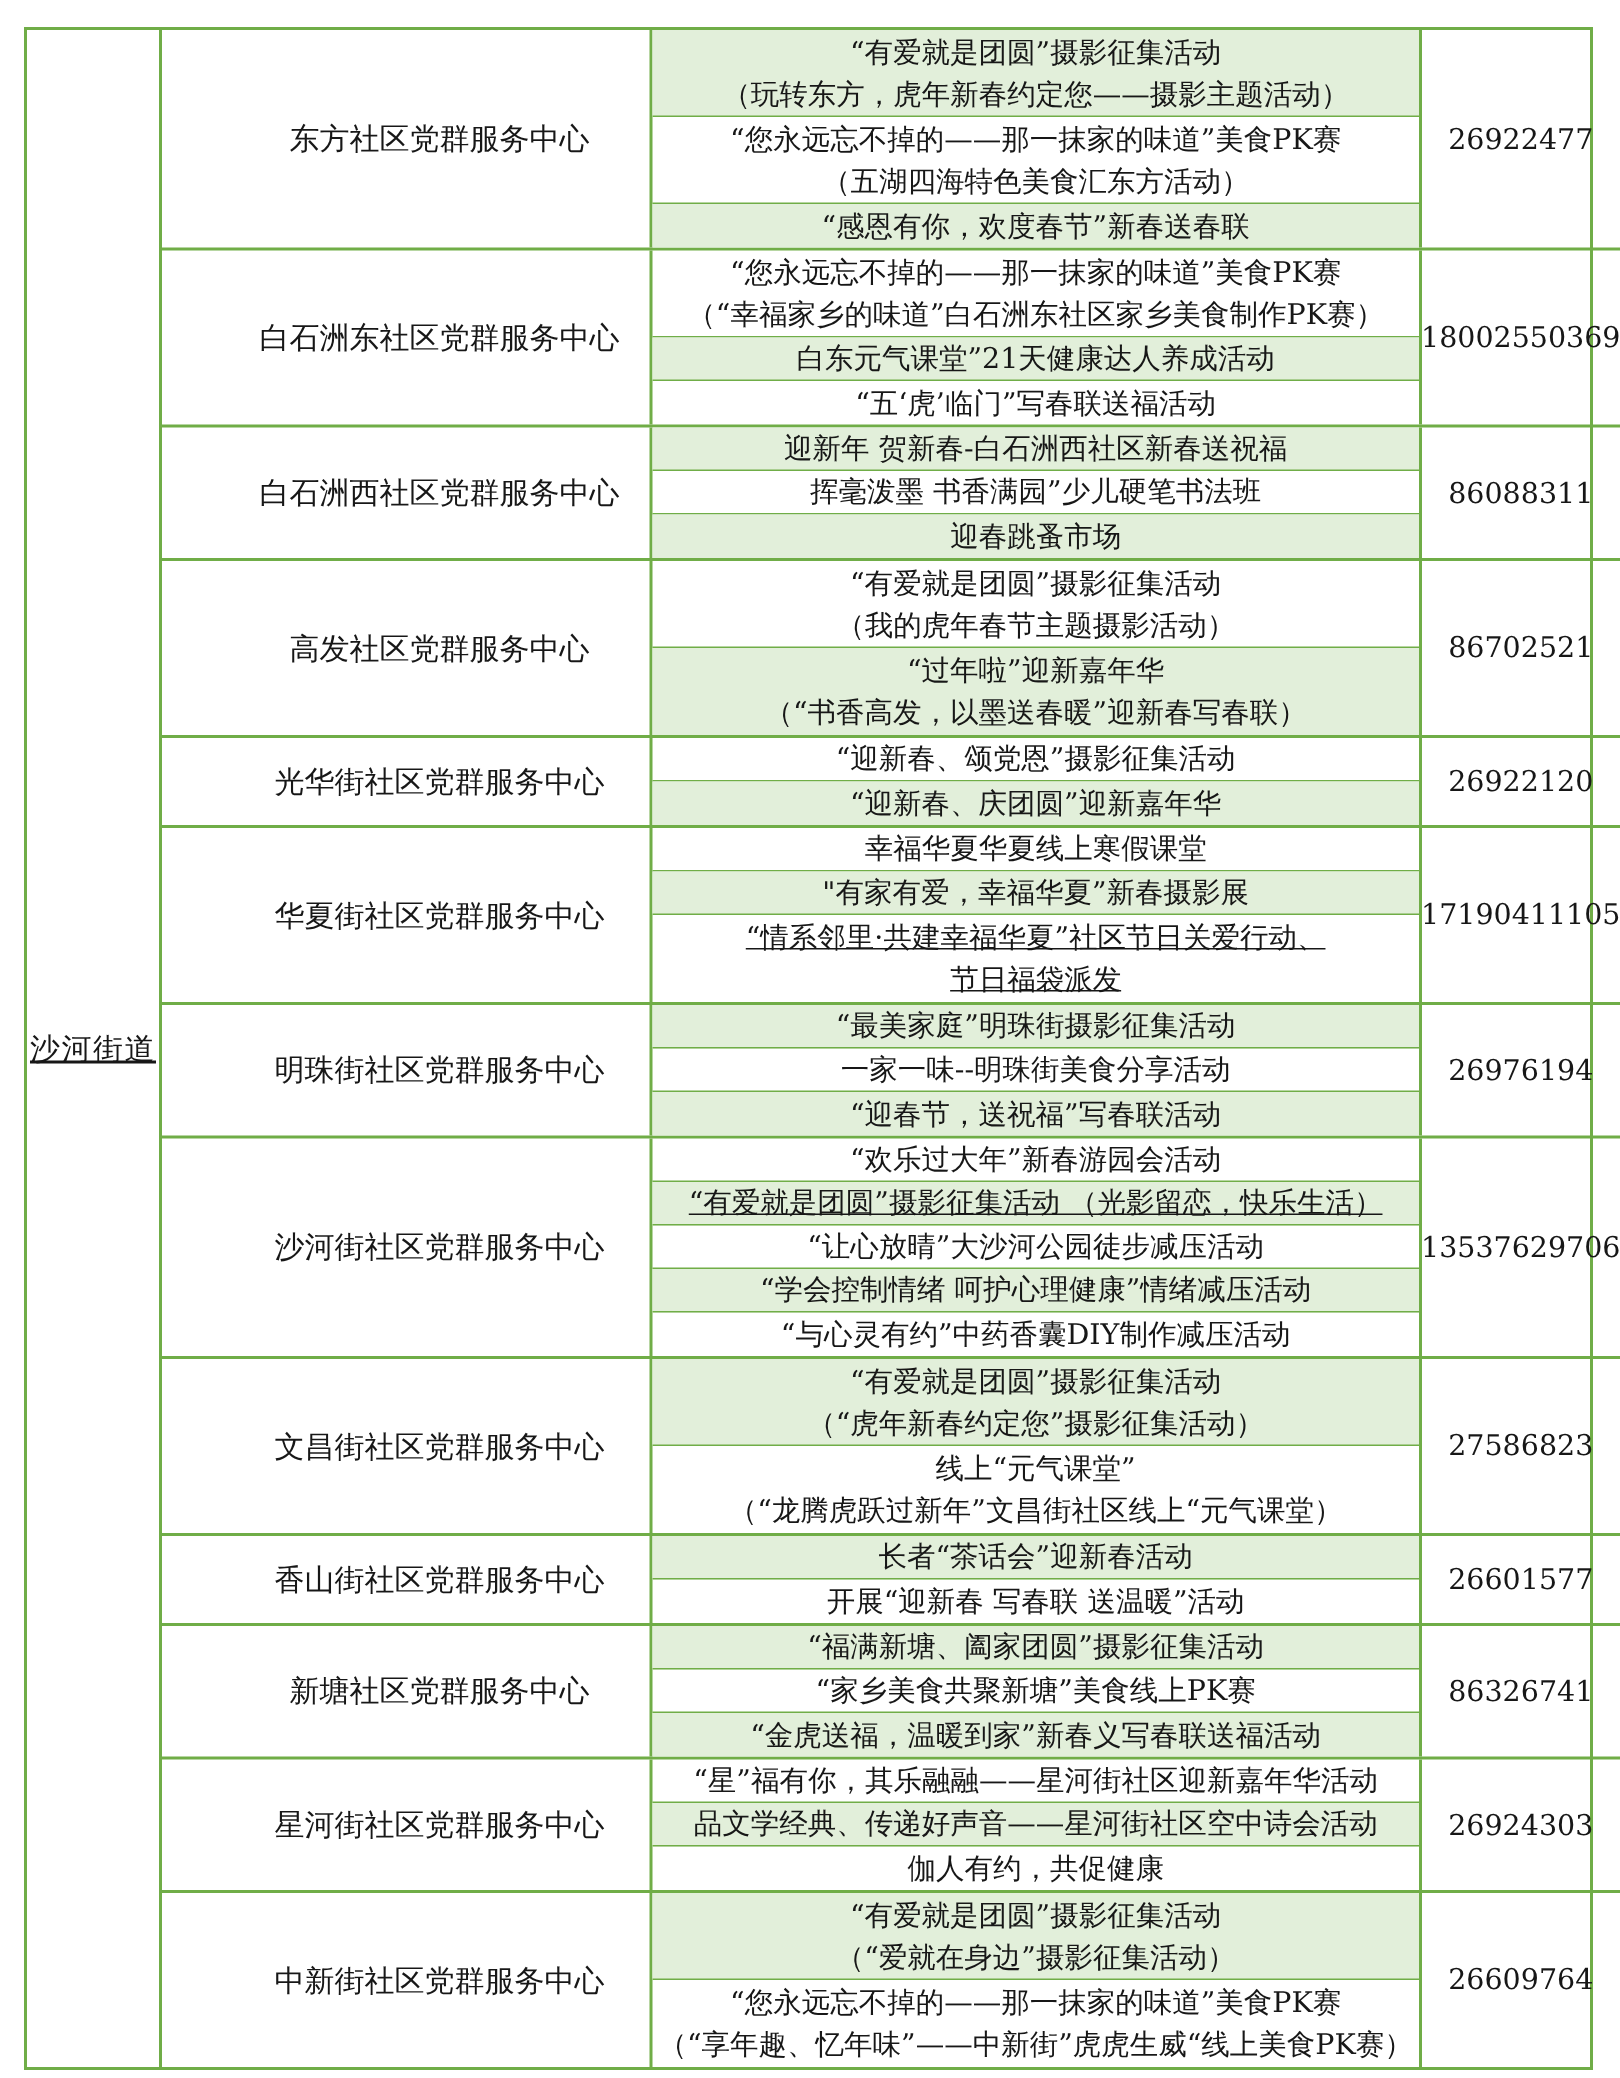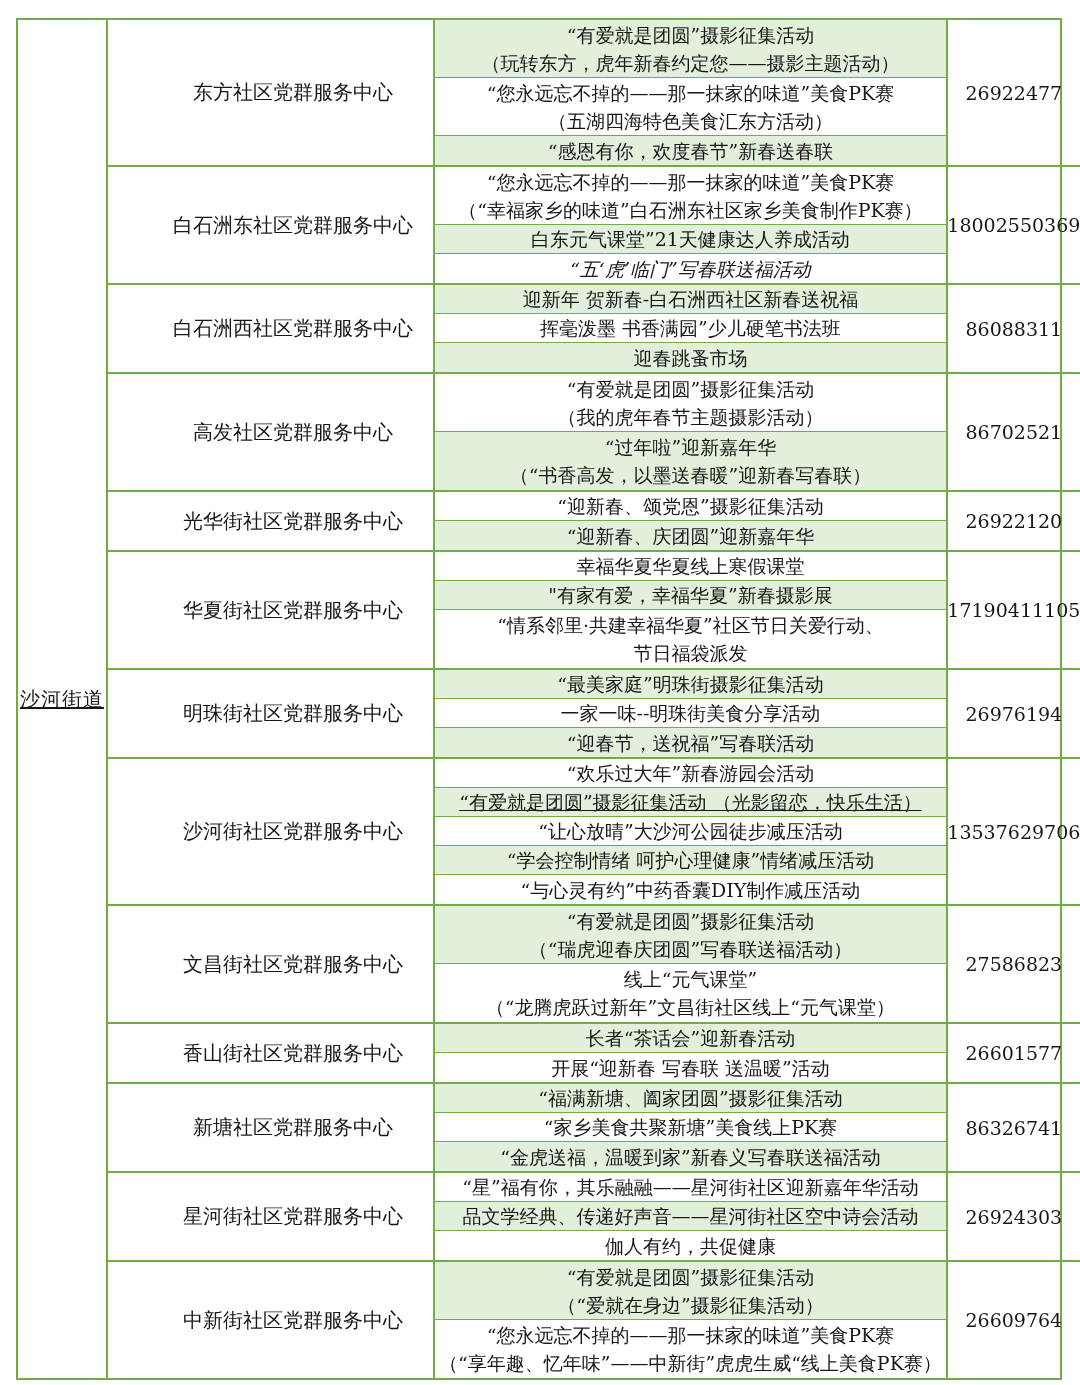--- a/index.html
+++ b/index.html
@@ -72,21 +72,21 @@
       <div class="section">
         <div class="cell name-cell">白石洲东社区党群服务中心</div>
         <div class="acts-cell">
           <div class="act-row" style="min-height: 58px;">
             <div class="act-line">“您永远忘不掉的——那一抹家的味道”美食PK赛</div>
             <div class="act-line">（“幸福家乡的味道”白石洲东社区家乡美食制作PK赛）</div>
           </div>
           <div class="act-row shaded" style="min-height: 29px;">
             <div class="act-line">白东元气课堂”21天健康达人养成活动</div>
           </div>
-          <div class="act-row" style="min-height: 29px; font-style: italic;">
+          <div class="act-row" style="min-height: 29px;">
             <div class="act-line">“五‘虎’临门”写春联送福活动</div>
           </div>
         </div>
         <div class="cell phone-cell">18002550369</div>
       </div>
       <div class="section">
         <div class="cell name-cell">白石洲西社区党群服务中心</div>
         <div class="acts-cell">
           <div class="act-row shaded" style="min-height: 29px;">
             <div class="act-line">迎新年 贺新春-白石洲西社区新春送祝福</div>
@@ -128,21 +128,21 @@
       </div>
       <div class="section">
         <div class="cell name-cell">华夏街社区党群服务中心</div>
         <div class="acts-cell">
           <div class="act-row" style="min-height: 29px;">
             <div class="act-line">幸福华夏华夏线上寒假课堂</div>
           </div>
           <div class="act-row shaded" style="min-height: 29px;">
             <div class="act-line">"有家有爱，幸福华夏”新春摄影展</div>
           </div>
-          <div class="act-row" style="min-height: 58px;">
+          <div class="act-row" style="min-height: 58px; text-decoration: underline;">
             <div class="act-line">“情系邻里·共建幸福华夏”社区节日关爱行动、</div>
             <div class="act-line">节日福袋派发</div>
           </div>
         </div>
         <div class="cell phone-cell">17190411105</div>
       </div>
       <div class="section">
         <div class="cell name-cell">明珠街社区党群服务中心</div>
         <div class="acts-cell">
           <div class="act-row shaded" style="min-height: 29px;">
@@ -176,21 +176,21 @@
             <div class="act-line">“与心灵有约”中药香囊DIY制作减压活动</div>
           </div>
         </div>
         <div class="cell phone-cell">13537629706</div>
       </div>
       <div class="section">
         <div class="cell name-cell">文昌街社区党群服务中心</div>
         <div class="acts-cell">
           <div class="act-row shaded" style="min-height: 58px;">
             <div class="act-line">“有爱就是团圆”摄影征集活动</div>
-            <div class="act-line">（“瑞虎迎春庆团圆”写春联送福活动）</div>
+            <div class="act-line">（“虎年新春约定您”摄影征集活动）</div>
           </div>
           <div class="act-row" style="min-height: 58px;">
             <div class="act-line">线上“元气课堂”</div>
             <div class="act-line">（“龙腾虎跃过新年”文昌街社区线上“元气课堂）</div>
           </div>
         </div>
         <div class="cell phone-cell">27586823</div>
       </div>
       <div class="section">
         <div class="cell name-cell">香山街社区党群服务中心</div>

